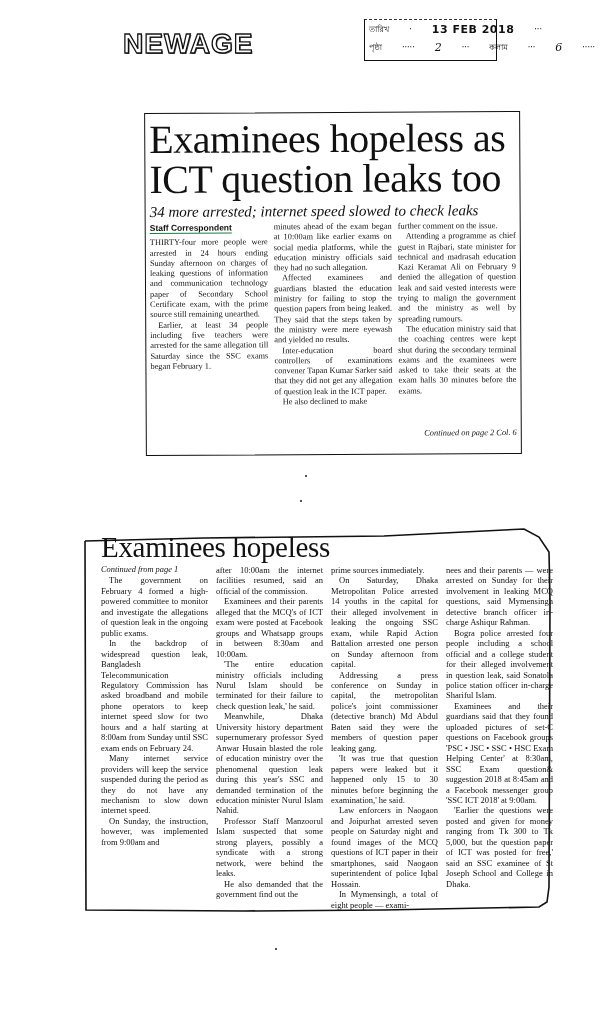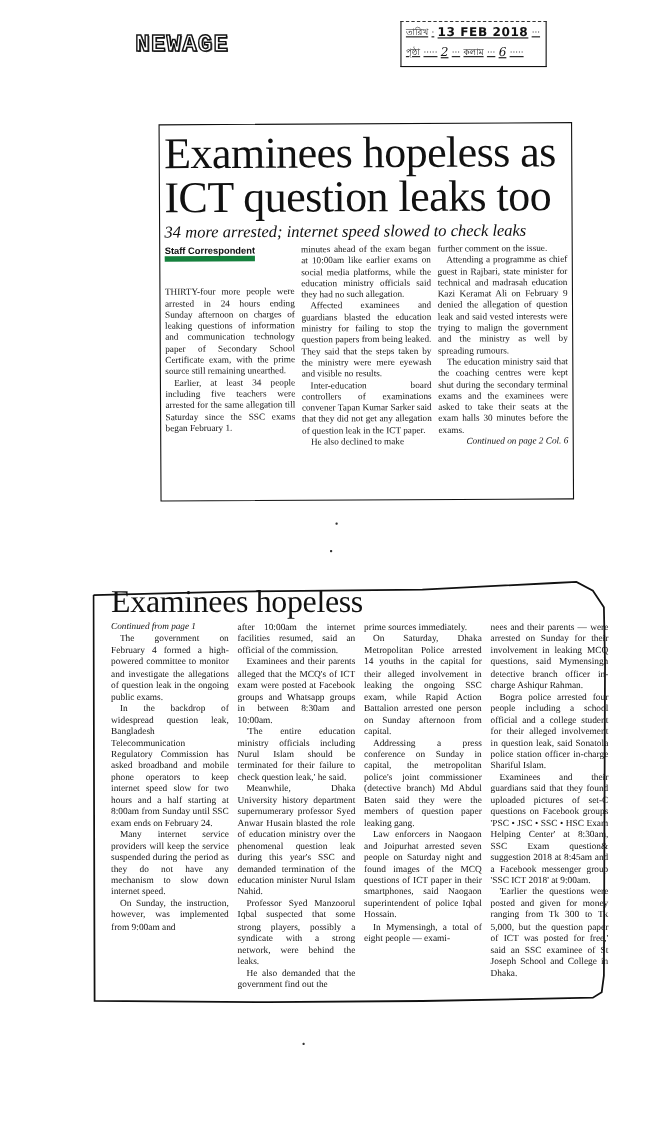--- a/index.html
+++ b/index.html
@@ -1,31 +1,31 @@
 <!DOCTYPE html>
 <html><head>
 <meta charset="utf-8">
 <style>
   html, body { margin:0; padding:0; background:#ffffff; }
   body { width:609px; height:1024px; position:relative; overflow:hidden; color:#111; font-family:"Liberation Serif", serif; }
-  .masthead { position:absolute; left:123px; top:28px; font-family:Liberation Mono, monospace; font-weight:bold; font-size:22px; letter-spacing:1px; color:#fff; -webkit-text-stroke:1.3px #111; text-shadow:1px 1px 0 #555; }
+  .masthead { position:absolute; left:123px; top:28px; font-family:Liberation Sans, sans-serif; font-weight:bold; font-size:28px; letter-spacing:1px; color:#fff; -webkit-text-stroke:1.3px #111; text-shadow:1px 1px 0 #555; }
   .stamp { position:absolute; left:364px; top:19px; width:133px; height:42px; border:1.5px solid #111; border-top:1px dashed #333; font-family:"DejaVu Sans", sans-serif; font-size:8px; line-height:18px; padding:1px 4px; box-sizing:border-box; }
-  .stamp .row { display:flex; gap:3px; white-space:nowrap;text-decoration:underline; }
+  .stamp .row { display:flex; gap:20px; white-space:nowrap; }
   .stamp .date { font-size:11px; font-weight:bold; letter-spacing:0.5px; }
   .stamp .hand { font-family:"DejaVu Serif", serif; font-style:italic; font-size:11px; }
 
   .article1 { position:absolute; left:145px; top:112px; width:376px; height:343px; border:1.5px solid #111; box-sizing:border-box; padding:2px 4px; transform:rotate(-0.3deg); }
   .headline1 { font-family:"Liberation Serif", serif; font-size:40px; line-height:40px; margin:4px 0 0 0; letter-spacing:-0.5px; }
   .subhead1 { font-family:"Liberation Serif", serif; font-style:italic; font-size:15px; margin:4px 0 2px 0; white-space:nowrap; }
   .cols { display:flex; gap:6px; }
   .col { flex:1; font-size:8.4px; line-height:10.3px; text-align:justify; hyphens:auto; }
   .col p { margin:0; text-indent:8px; }
   .col p.noindent { text-indent:0; }
-  .byline { font-family:"Liberation Sans", sans-serif; font-weight:bold; font-size:8.5px; border-bottom:5px solid #15803d; display:inline-block; margin-bottom:23px; }
-  .contd { font-style:italic; text-align:right; font-size:8.4px; }
+  .byline { font-family:"Liberation Sans", sans-serif; font-weight:bold; font-size:8.5px; border-bottom:1px solid #15803d; display:inline-block; margin-bottom:4px; }
+  .contd { font-style:italic; text-align:right; font-size:8.4px;margin-top:32px; }
   .cont-from { font-style:italic; font-size:8.4px; }
 
   .article2 { position:absolute; left:84px; top:527px; width:497px; height:385px; box-sizing:border-box; padding:3px 17px; }
   .article2 .frame { position:absolute; inset:0; pointer-events:none; }
   .headline2 { font-family:"Liberation Serif", serif; font-size:29px; line-height:30px; margin:2px 0 3px 0; letter-spacing:-0.3px; position:relative; }
   .article2 .cols { position:relative; gap:8px; }
   .article2 .col { font-size:8.5px; line-height:10.45px; }
   .speck { position:absolute; width:1.5px; height:1.5px; background:#333; border-radius:50%; }
 </style>
 </head>
@@ -59,21 +59,21 @@
   </div>
   <div class="subhead1">34 more arrested; internet speed slowed to check leaks</div>
   <div class="cols">
     <div class="col">
       <div class="byline">Staff Correspondent</div>
       <p class="noindent">THIRTY-four more people were arrested in 24 hours ending Sunday afternoon on charges of leaking questions of information and communication technology paper of Secondary School Certificate exam, with the prime source still remaining unearthed.</p>
       <p>Earlier, at least 34 people including five teachers were arrested for the same allegation till Saturday since the SSC exams began February 1.</p>
     </div>
     <div class="col">
       <p class="noindent">minutes ahead of the exam began at 10:00am like earlier exams on social media platforms, while the education ministry officials said they had no such allegation.</p>
-      <p>Affected examinees and guardians blasted the education ministry for failing to stop the question papers from being leaked. They said that the steps taken by the ministry were mere eyewash and visible no results.</p>
+      <p>Affected examinees and guardians blasted the education ministry for failing to stop the question papers from being leaked. They said that the steps taken by the ministry were mere eyewash and yielded no results.</p>
       <p>Inter-education board controllers of examinations convener Tapan Kumar Sarker said that they did not get any allegation of question leak in the ICT paper.</p>
       <p>He also declined to make</p>
     </div>
     <div class="col">
       <p class="noindent">further comment on the issue.</p>
       <p>Attending a programme as chief guest in Rajbari, state minister for technical and madrasah education Kazi Keramat Ali on February 9 denied the allegation of question leak and said vested interests were trying to malign the government and the ministry as well by spreading rumours.</p>
       <p>The education ministry said that the coaching centres were kept shut during the secondary terminal exams and the examinees were asked to take their seats at the exam halls 30 minutes before the exams.</p>
       <div class="contd">Continued on page 2 Col. 6</div>
     </div>
   </div>
@@ -90,27 +90,28 @@
       <p>The government on February 4 formed a high-powered committee to monitor and investigate the allegations of question leak in the ongoing public exams.</p>
       <p>In the backdrop of widespread question leak, Bangladesh Telecommunication Regulatory Commission has asked broadband and mobile phone operators to keep internet speed slow for two hours and a half starting at 8:00am from Sunday until SSC exam ends on February 24.</p>
       <p>Many internet service providers will keep the service suspended during the period as they do not have any mechanism to slow down internet speed.</p>
       <p>On Sunday, the instruction, however, was implemented from 9:00am and</p>
     </div>
     <div class="col">
       <p class="noindent">after 10:00am the internet facilities resumed, said an official of the commission.</p>
       <p>Examinees and their parents alleged that the MCQ's of ICT exam were posted at Facebook groups and Whatsapp groups in between 8:30am and 10:00am.</p>
       <p>'The entire education ministry officials including Nurul Islam should be terminated for their failure to check question leak,' he said.</p>
       <p>Meanwhile, Dhaka University history department supernumerary professor Syed Anwar Husain blasted the role of education ministry over the phenomenal question leak during this year's SSC and demanded termination of the education minister Nurul Islam Nahid.</p>
-      <p>Professor Syed Manzoorul Iqbal suspected that some strong players, possibly a syndicate with a strong network, were behind the leaks.</p>
+      <p>Professor Staff Manzoorul Islam suspected that some strong players, possibly a syndicate with a strong network, were behind the leaks.</p>
       <p>He also demanded that the government find out the</p>
     </div>
     <div class="col">
       <p class="noindent">prime sources immediately.</p>
       <p>On Saturday, Dhaka Metropolitan Police arrested 14 youths in the capital for their alleged involvement in leaking the ongoing SSC exam, while Rapid Action Battalion arrested one person on Sunday afternoon from capital.</p>
       <p>Addressing a press conference on Sunday in capital, the metropolitan police's joint commissioner (detective branch) Md Abdul Baten said they were the members of question paper leaking gang.</p>
+      <p>'It was true that question papers were leaked but it happened only 15 to 30 minutes before beginning the examination,' he said.</p>
       <p>Law enforcers in Naogaon and Joipurhat arrested seven people on Saturday night and found images of the MCQ questions of ICT paper in their smartphones, said Naogaon superintendent of police Iqbal Hossain.</p>
       <p>In Mymensingh, a total of eight people — exami-</p>
     </div>
     <div class="col">
       <p class="noindent">nees and their parents — were arrested on Sunday for their involvement in leaking MCQ questions, said Mymensingh detective branch officer in-charge Ashiqur Rahman.</p>
       <p>Bogra police arrested four people including a school official and a college student for their alleged involvement in question leak, said Sonatola police station officer in-charge Shariful Islam.</p>
       <p>Examinees and their guardians said that they found uploaded pictures of set-C questions on Facebook groups 'PSC • JSC • SSC • HSC Exam Helping Center' at 8:30am, SSC Exam question&amp; suggestion 2018 at 8:45am and a Facebook messenger group 'SSC ICT 2018' at 9:00am.</p>
       <p>'Earlier the questions were posted and given for money ranging from Tk 300 to Tk 5,000, but the question paper of ICT was posted for free,' said an SSC examinee of St Joseph School and College in Dhaka.</p>
     </div>
   </div>

